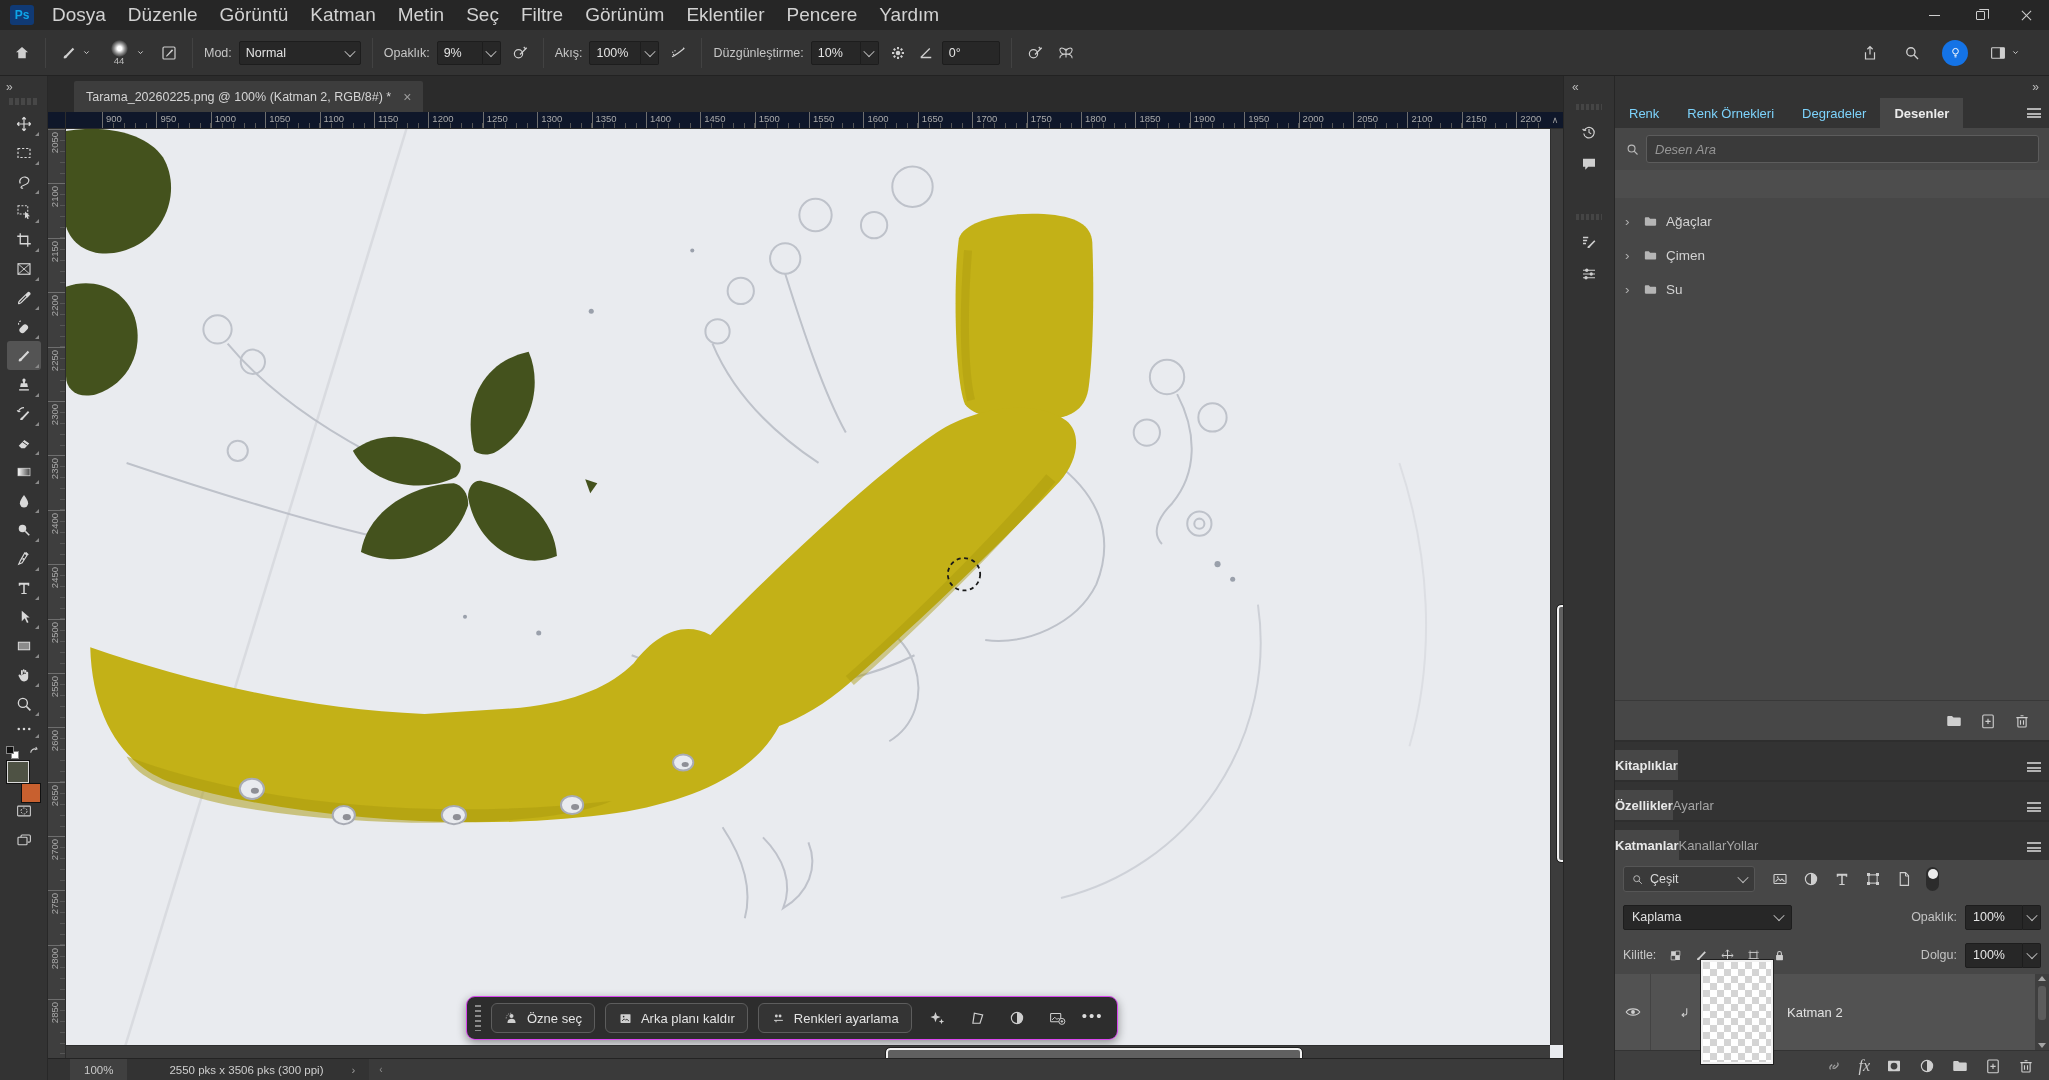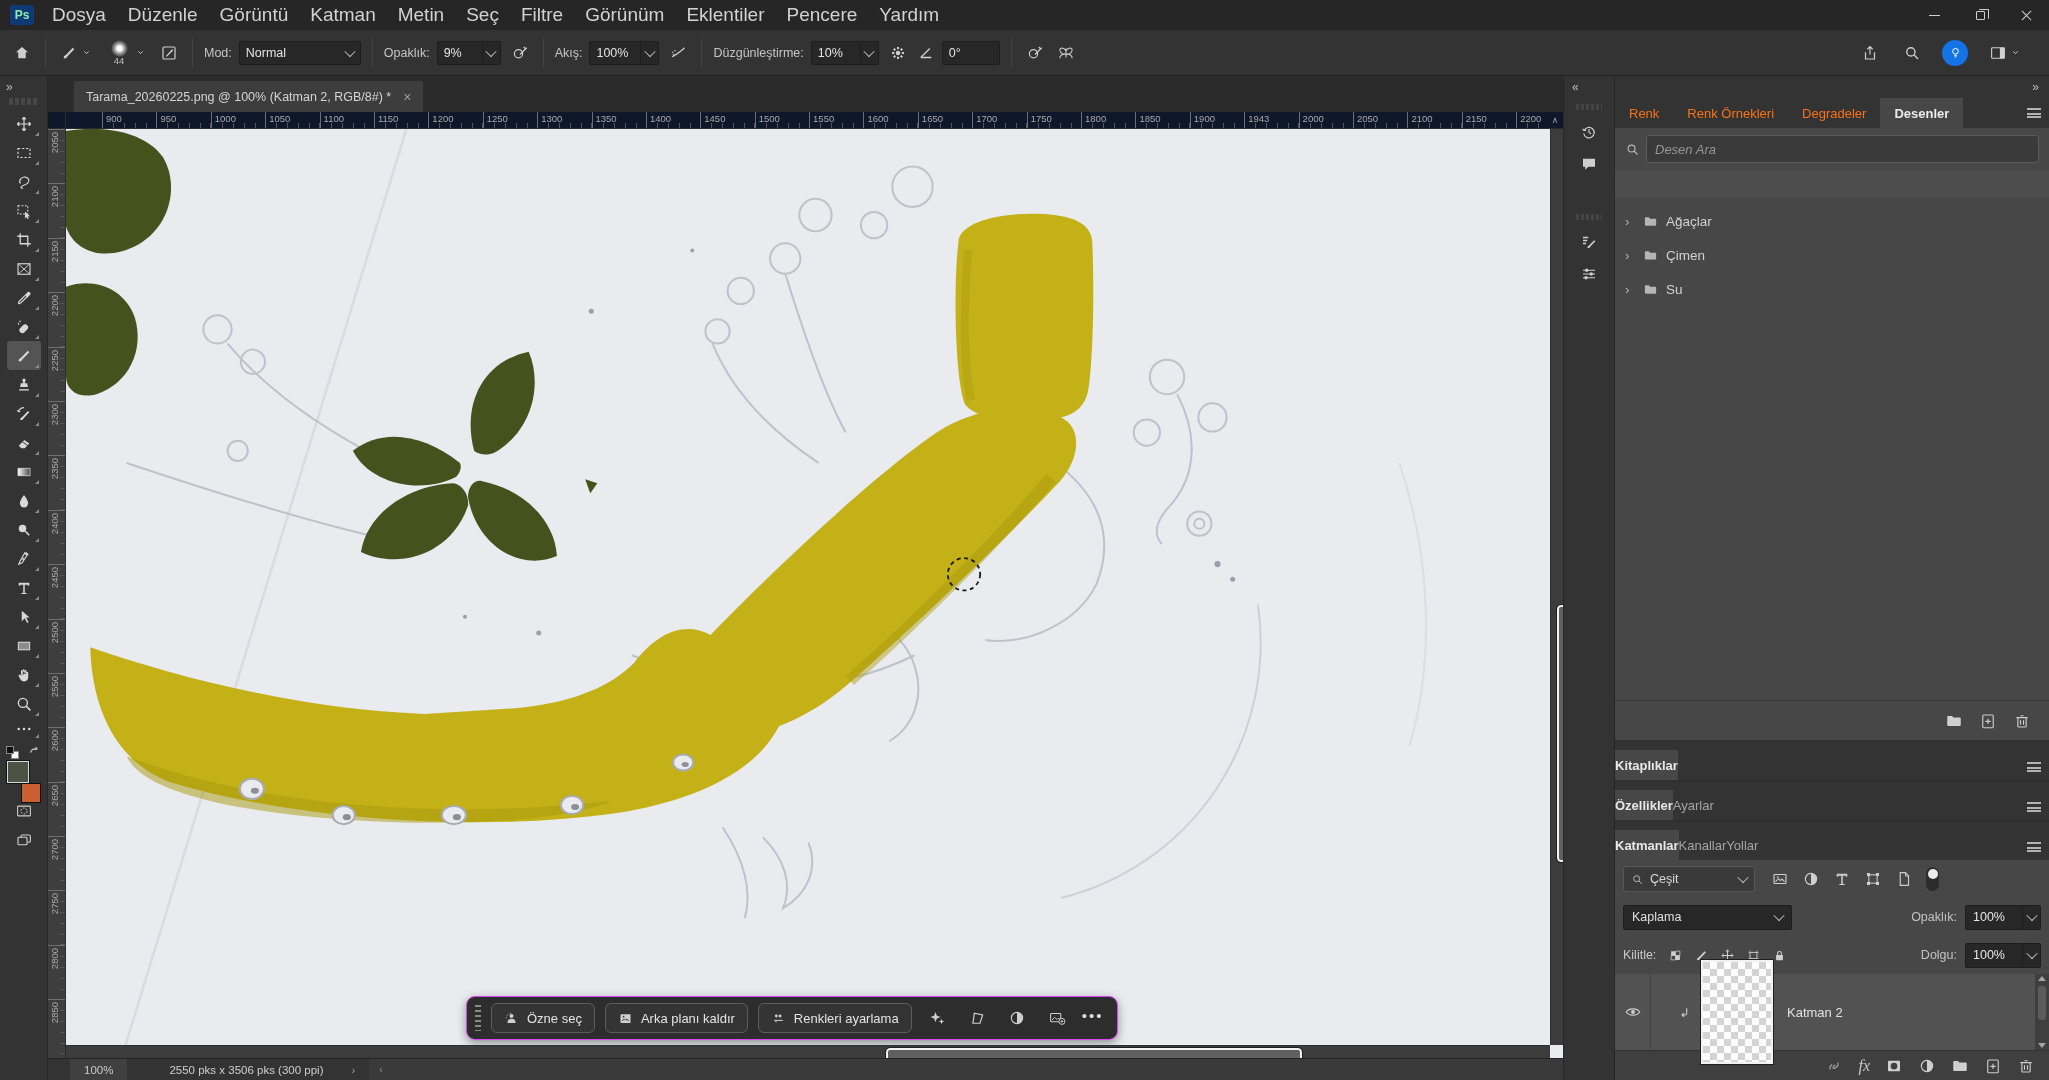--- a/index.html
+++ b/index.html
@@ -5,21 +5,21 @@
   * { margin:0; padding:0; box-sizing:border-box; }
   html,body { width:2049px; height:1080px; overflow:hidden; background:#1e1e1e;
               font-family:"Liberation Sans",sans-serif; }
   #app { width:2049px; height:1080px; display:flex; flex-direction:column; background:#333; color:#c8c8c8; }
   svg.ic { width:18px; height:18px; color:#cfcfcf; flex:0 0 auto; }
   svg.ic.sm { width:15px; height:15px; }
   svg.ic.xs { width:13px; height:13px; }
 
   
   .titlebar { height:30px; background:#262626; display:flex; align-items:center; flex:0 0 auto; }
-  .ps-logo { width:24px; height:20px; margin:0 8px 0 10px; background:#103a75; color:#86efac;
+  .ps-logo { width:24px; height:20px; margin:0 8px 0 10px; background:#103a75; color:#0ea5e9;
              font-weight:bold; font-size:12px; display:flex; align-items:center; justify-content:center; border-radius:3px; }
   .menus { display:flex; gap:2px; }
   .menus span { padding:4px 10px; font-size:19px; color:#d2d2d2; }
   .win-controls { margin-left:auto; display:flex; height:100%; }
   .winbtn { width:46px; height:100%; display:flex; align-items:center; justify-content:center; color:#cfcfcf; }
   .glyph-min { width:11px; height:1px; background:#cfcfcf; }
   .glyph-max { width:9px; height:9px; border:1px solid #cfcfcf; border-radius:1px; position:relative; }
   .glyph-max::before { content:""; position:absolute; left:2px; top:-3px; width:9px; height:9px;
                        border:1px solid #cfcfcf; border-left:none; border-bottom:none; border-radius:1px; }
   .glyph-close { position:relative; width:11px; height:11px; }
@@ -119,21 +119,21 @@
                display:flex; flex-direction:column; align-items:center; flex:0 0 auto; }
   .iconstrip .collapse { align-self:flex-start; color:#bdbdbd; font-size:12px; padding:4px 8px; }
   .strip-grip { width:26px; height:6px; margin:6px 0; background:repeating-linear-gradient(to right,#454545 0 3px,#333 3px 5px); }
   .stripbtn { width:36px; height:32px; display:flex; align-items:center; justify-content:center; border-radius:3px; }
 
   
   .panels { width:434px; background:#434343; display:flex; flex-direction:column; flex:0 0 auto; }
   .panel-topstrip { height:22px; background:#333; display:flex; align-items:center; justify-content:flex-end;
                     padding-right:10px; color:#bdbdbd; font-size:12px; }
   .ptabs { height:30px; background:#333; display:flex; align-items:stretch; font-size:13px; flex:0 0 auto; }
-  .ptab { display:flex; align-items:center; padding:0 14px; color:#f97316; }
+  .ptab { display:flex; align-items:center; padding:0 14px; color:#7dd3fc; }
   .ptab.active { background:#474747; color:#ececec; font-weight:bold; }
   .ptabs .menu { margin-left:auto; display:flex; align-items:center; padding-right:8px; }
   .hamb { width:14px; height:10px; border-top:2px solid #b3b3b3; border-bottom:2px solid #b3b3b3; position:relative; }
   .hamb::before { content:""; position:absolute; left:0; right:0; top:2.5px; height:2px; background:#b3b3b3; }
 
   .patterns { height:612px; background:#474747; display:flex; flex-direction:column; flex:0 0 auto; }
   .searchrow { height:42px; display:flex; align-items:center; padding:0 10px; gap:6px; }
   .searchbox { flex:1; height:28px; background:#3a3a3a; border:1px solid #5c5c5c; border-radius:3px;
                color:#dcdcdc; font-size:13px; padding:0 8px; font-style:italic; }
   .searchbox::placeholder { color:#969696; font-style:italic; }
@@ -752,21 +752,21 @@
             <span class="lbl">1450</span>
             <span class="lbl">1500</span>
             <span class="lbl">1550</span>
             <span class="lbl">1600</span>
             <span class="lbl">1650</span>
             <span class="lbl">1700</span>
             <span class="lbl">1750</span>
             <span class="lbl">1800</span>
             <span class="lbl">1850</span>
             <span class="lbl">1900</span>
-            <span class="lbl">1943</span>
+            <span class="lbl">1950</span>
             <span class="lbl">2000</span>
             <span class="lbl">2050</span>
             <span class="lbl">2100</span>
             <span class="lbl">2150</span>
             <span class="lbl">2200</span>
           </div>
         <div class="ruler-up">∧</div>
       </div>
       <div class="canvasrow">
         <div class="ruler-v">

